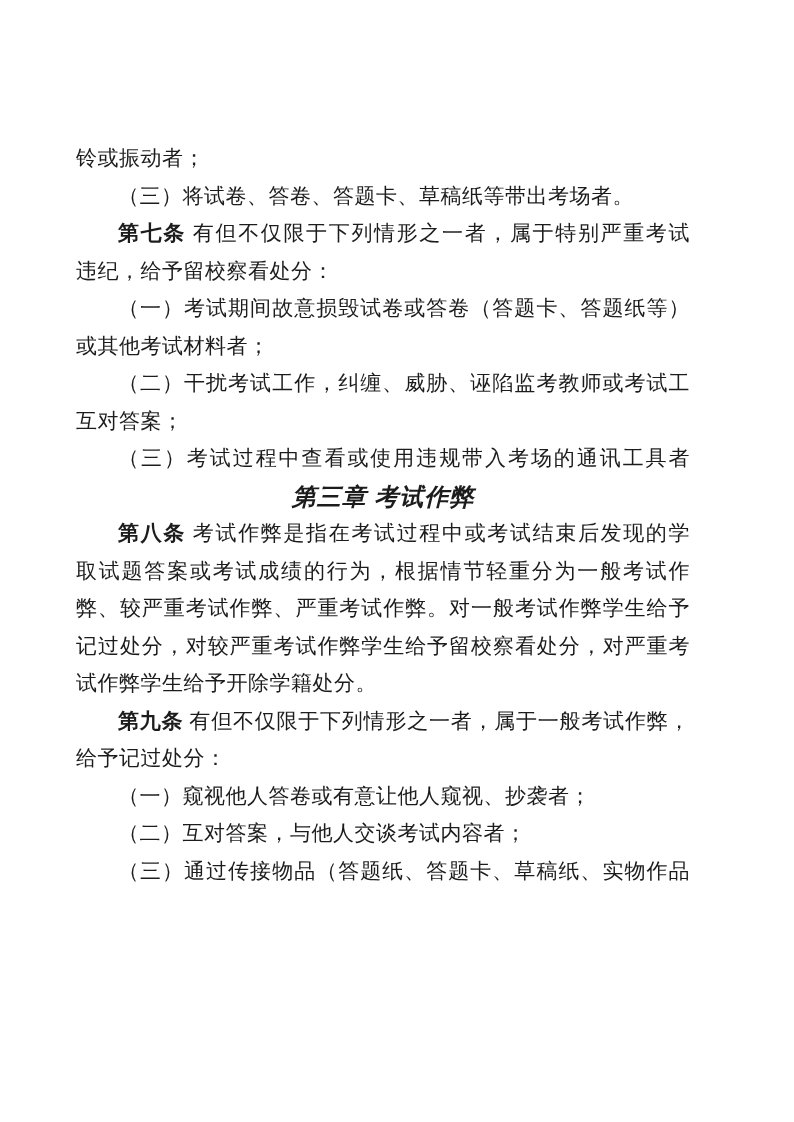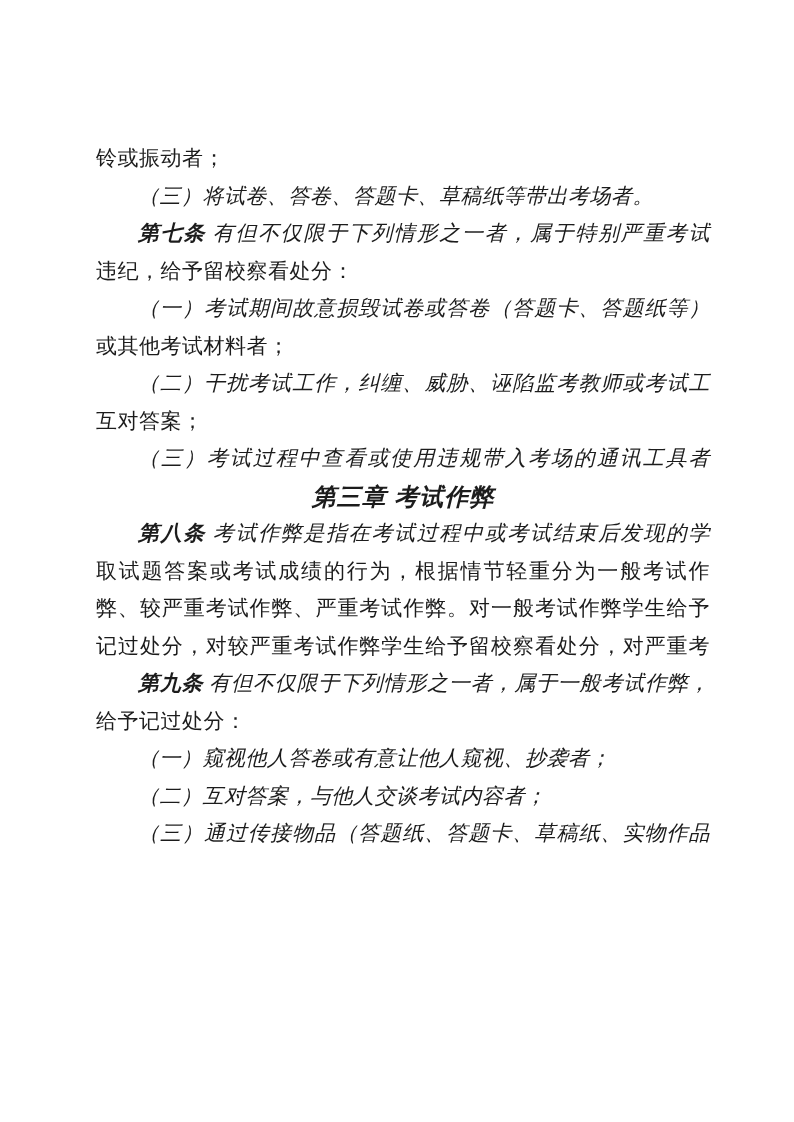--- a/index.html
+++ b/index.html
@@ -8,21 +8,21 @@
     background: #ffffff;
   }
   .page {
     position: relative;
     width: 794px;
     height: 1122px;
     background: #ffffff;
     color: #1c1c1c;
     font-family: "Liberation Serif", serif;
     box-sizing: border-box;
-    padding: 140px 84px 0 96px;
+    padding: 140px 84px 0 76px;
     overflow: hidden;
   }
   .doc-body {
     width: 614px;
   }
   .line {
     height: 37.5px;
     line-height: 37.5px;
     font-size: 21px;
     letter-spacing: 0.5px;
@@ -34,21 +34,20 @@
     text-align: justify;
     text-align-last: justify;
     text-justify: inter-character;
   }
   .line.align-center {
     text-align: center;
     text-align-last: center;
   }
   .line.indent {
     text-indent: 2em;
-    font-style: italic;
   }
   .line.heading {
     font-family: "Liberation Sans", sans-serif;
     font-weight: 700;
     font-size: 24px;
     letter-spacing: 1px;
     font-style: italic;
   }
   .line b {
     font-weight: 700;
@@ -66,19 +65,20 @@
       <div class="line body align-justify indent"><span>（一）考试期间故意损毁试卷或答卷（答题卡、答题纸等）</span></div>
       <div class="line body align-left"><span>或其他考试材料者；</span></div>
       <div class="line body align-justify indent"><span>（二）干扰考试工作，纠缠、威胁、诬陷监考教师或考试工</span></div>
       <div class="line body align-left"><span>互对答案；</span></div>
       <div class="line body align-justify indent"><span>（三）考试过程中查看或使用违规带入考场的通讯工具者</span></div>
       <div class="line heading align-center"><span>第三章 考试作弊</span></div>
       <div class="line body align-justify indent"><b>第八条</b><span> 考试作弊是指在考试过程中或考试结束后发现的学</span></div>
       <div class="line body align-justify"><span>取试题答案或考试成绩的行为，根据情节轻重分为一般考试作</span></div>
       <div class="line body align-justify"><span>弊、较严重考试作弊、严重考试作弊。对一般考试作弊学生给予</span></div>
       <div class="line body align-justify"><span>记过处分，对较严重考试作弊学生给予留校察看处分，对严重考</span></div>
+      <div class="line body align-left"><span>试作弊学生给予开除学籍处分。</span></div>
       <div class="line body align-justify indent"><b>第九条</b><span> 有但不仅限于下列情形之一者，属于一般考试作弊，</span></div>
       <div class="line body align-left"><span>给予记过处分：</span></div>
       <div class="line body align-left indent"><span>（一）窥视他人答卷或有意让他人窥视、抄袭者；</span></div>
       <div class="line body align-left indent"><span>（二）互对答案，与他人交谈考试内容者；</span></div>
       <div class="line body align-justify indent"><span>（三）通过传接物品（答题纸、答题卡、草稿纸、实物作品</span></div>
     </div>
 </div>
 
 </body></html>

